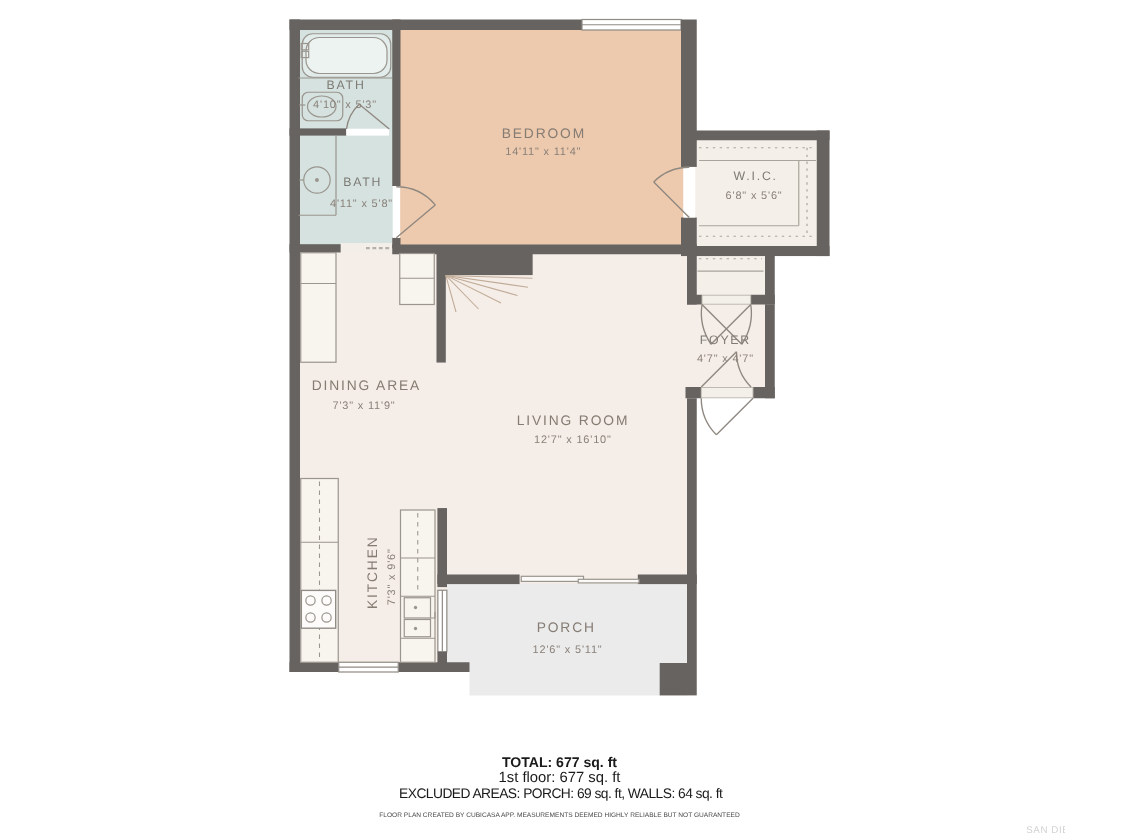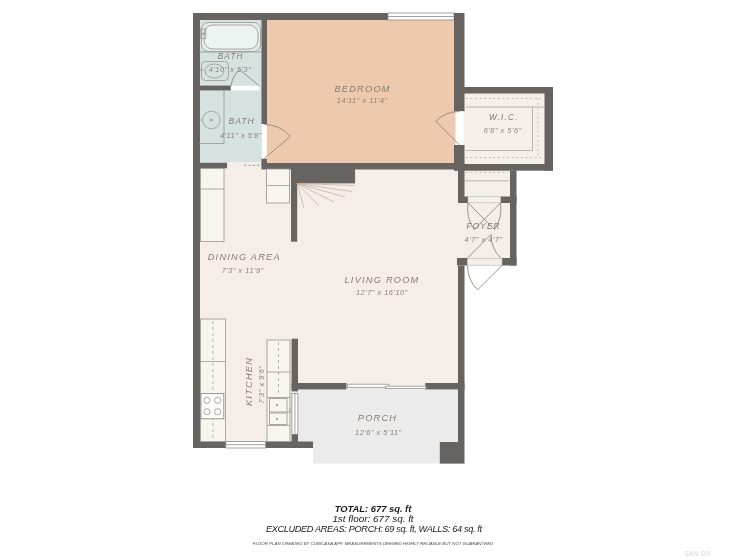--- a/index.html
+++ b/index.html
@@ -1,17 +1,17 @@
 <!DOCTYPE html>
 <html><head>
 <meta charset="utf-8">
 <style>
 html,body{margin:0;padding:0;background:#ffffff;}
 #page{position:relative;width:710px;height:560px;background:#14b8a6;overflow:hidden;
-  font-family:"Liberation Sans", sans-serif;font-style:italic;}
+  font-family:"Liberation Sans", sans-serif;}
 svg{position:absolute;left:0;top:0;}
 .lbl{fill:#857c73;letter-spacing:1.25px;font-size:9.2px;font-family:"Liberation Sans",sans-serif;}
 .dim{fill:#8a8179;letter-spacing:0.55px;font-size:7.3px;font-family:"Liberation Sans",sans-serif;}
 .lblsm{fill:#7d7a74;letter-spacing:1.2px;font-size:8.2px;font-family:"Liberation Sans",sans-serif;}
 .fix{stroke:#9a958e;stroke-width:0.8;fill:none;}
 .fixf{stroke:#9a958e;stroke-width:0.8;fill:#f8f4ee;}
 .door{stroke:#8f8880;stroke-width:0.9;fill:none;}
 .dash{stroke:#a9a49c;stroke-width:0.8;fill:none;stroke-dasharray:1.6 3;}
 .sol{stroke:#a9a49c;stroke-width:0.8;fill:none;}
 </style>

